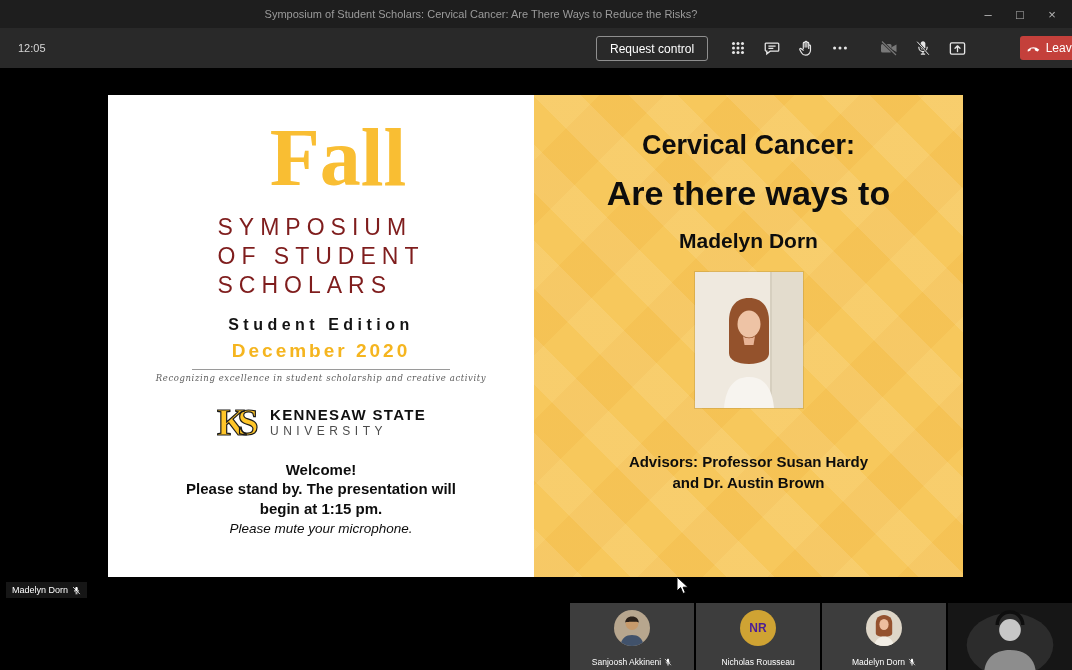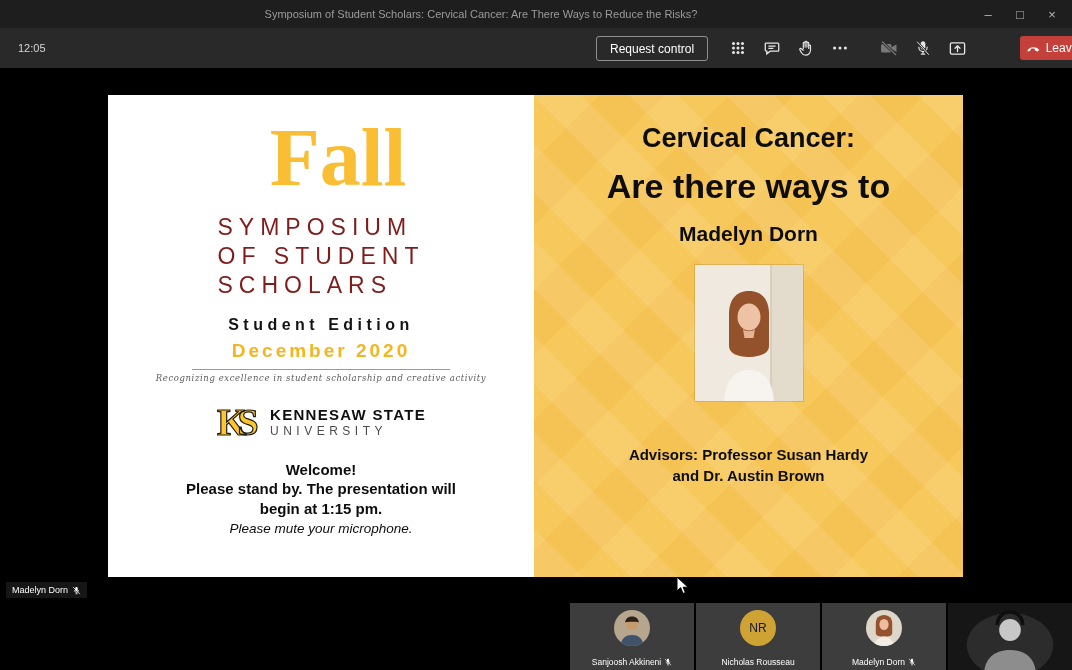--- a/index.html
+++ b/index.html
@@ -49,42 +49,42 @@
   .tagline { font-family:"DejaVu Serif", serif; font-style:italic; font-size:8.5px;
     color:#5c5c5c; letter-spacing:0.6px; }
   .logo-row { margin-top:18px; display:flex; justify-content:center; align-items:center; gap:8px; }
   .uni-text { text-align:left; }
   .uni-name { font-size:15px; font-weight:bold; letter-spacing:1.3px; color:#101010; }
   .uni-word { font-size:12px; letter-spacing:4.5px; color:#4c4c4c; margin-top:1px; }
   .welcome-block { margin-top:17px; font-size:15px; font-weight:bold; line-height:1.3; color:#0d0d0d; }
   .mute-note { margin-top:2px; font-size:13.5px; font-weight:normal; font-style:italic; }
 
   
-  .slide-right { flex:1; height:100%; text-align:center; color:#0d0d0d; padding-top:28px; overflow:hidden;
+  .slide-right { flex:1; height:100%; text-align:center; color:#0d0d0d; padding-top:35px; overflow:hidden;
     background-color:#F7C85C;
     background-image:
       repeating-linear-gradient(45deg, rgba(255,255,255,0.10) 0 34px, rgba(255,255,255,0) 34px 68px),
       repeating-linear-gradient(-45deg, rgba(236,166,47,0.16) 0 46px, rgba(236,166,47,0) 46px 92px); }
   .cc-title { font-size:27px; font-weight:bold; }
   .cc-sub { margin-top:12px; font-size:34px; font-weight:bold; line-height:1.22; }
   .presenter-name { margin-top:15px; font-size:21px; font-weight:bold; }
   .photo { width:108px; height:136px; margin:19px auto 0; box-shadow:0 0 0 1px rgba(0,0,0,0.10); }
   .advisors { margin-top:44px; font-size:15px; font-weight:600; line-height:1.35; }
 
   
   .presenter-tag { position:absolute; left:6px; top:514px; background:#161616;
     color:#fff; font-size:9px; padding:3px 6px; display:flex; align-items:center; gap:4px; }
 
   
   .filmstrip { position:absolute; right:0; bottom:0; width:502px; height:67px; display:flex; gap:2px; }
   .tile { flex:1; background:#3d3d3d; position:relative; display:flex;
     flex-direction:column; align-items:center; overflow:hidden; }
   .avatar { margin-top:7px; width:36px; height:36px; border-radius:50%; overflow:hidden; flex:none; }
   .initials-avatar { background:#CFA333; display:flex; align-items:center; justify-content:center;
-    font-size:12px; font-weight:normal; color:#0f172a; }
+    font-size:12px; font-weight:bold; color:#4c1d95; }
   .tile-name { position:absolute; bottom:3px; left:0; right:0; display:flex;
     align-items:center; justify-content:center; gap:3px; color:#fff; font-size:8.5px; white-space:nowrap; }
   .tile-video { padding:0; }
   .tile-video svg { display:block; width:100%; height:100%; }
 
   .cursor { position:absolute; left:676px; top:508px; pointer-events:none; }
 </style>
 </head>
 <body>
 

